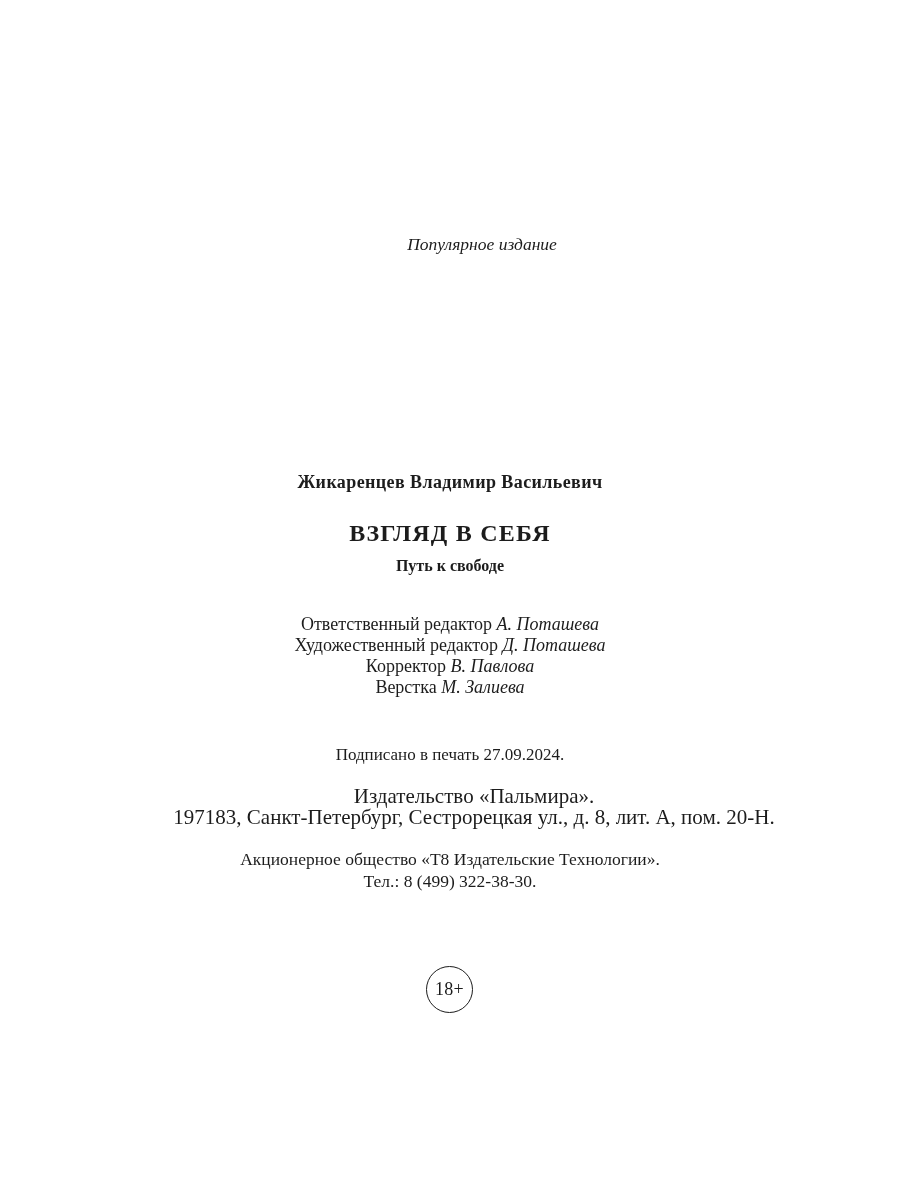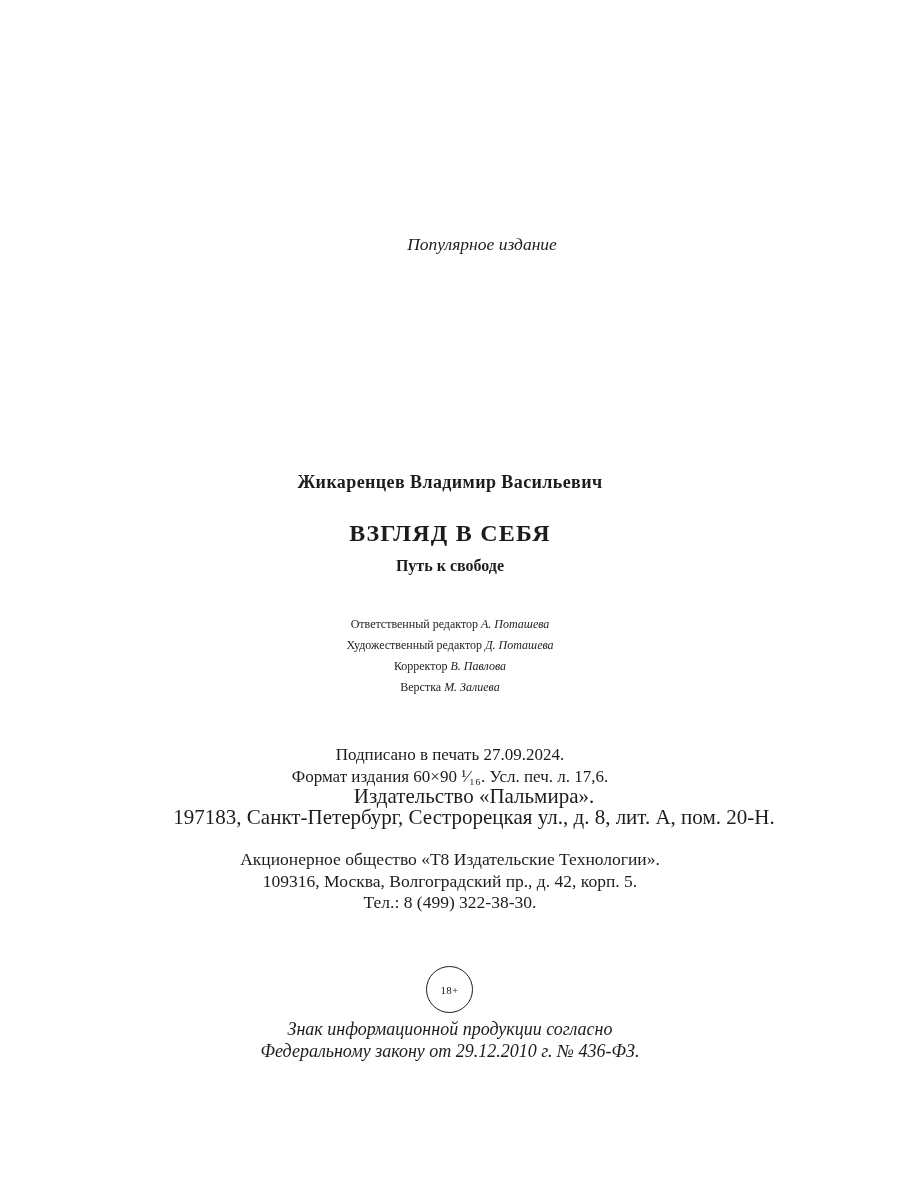--- a/index.html
+++ b/index.html
@@ -44,21 +44,21 @@
     letter-spacing: 1.2px;
   }
   .book-subtitle {
     top: 554px;
     font-weight: bold;
     font-size: 16px;
     line-height: 24px;
   }
   .staff {
     top: 614px;
-    font-size: 12px;
+    font-size: 18px;
     line-height: 21px;
   }
   .staff .name { font-style: italic; }
   .print-info {
     top: 744px;
     font-size: 17px;
     line-height: 21.5px;
   }
   .publisher {
     top: 786px;
@@ -75,21 +75,21 @@
     position: absolute;
     left: 426px;
     top: 966px;
     width: 45px;
     height: 45px;
     border: 1.5px solid #1c1c1c;
     border-radius: 50%;
     display: flex;
     align-items: center;
     justify-content: center;
-    font-size: 11px;
+    font-size: 18px;
     letter-spacing: 0.3px;
   }
   .age-note {
     top: 1018px;
     font-style: italic;
     font-size: 18px;
     line-height: 22px;
   }
 </style>
 </head>
@@ -119,34 +119,28 @@
       <span class="name">В. Павлова</span>
     </div>
     <div>
       <span class="role">Верстка</span>
       <span class="name">М. Залиева</span>
     </div>
   </div>
 
   <div class="line-block print-info">
     <div>Подписано в печать 27.09.2024.</div>
-    <div>Формат издания 60×90 ¹⁄₁₆. Усл. печ. л. 17,6.</div>
   </div>
 
   <div class="line-block publisher">
     <div>Издательство «Пальмира».</div>
     <div>197183, Санкт-Петербург, Сестрорецкая ул., д. 8, лит. А, пом. 20-Н.</div>
   </div>
 
   <div class="line-block printing-company">
     <div>Акционерное общество «Т8 Издательские Технологии».</div>
-    <div>109316, Москва, Волгоградский пр., д. 42, корп. 5.</div>
     <div>Тел.: 8 (499) 322-38-30.</div>
   </div>
 
   <div class="age-badge">18+</div>
 
-  <div class="line-block age-note">
-    <div>Знак информационной продукции согласно</div>
-    <div>Федеральному закону от 29.12.2010 г. № 436-ФЗ.</div>
-  </div>
 
 </div>
 
 </body></html>

